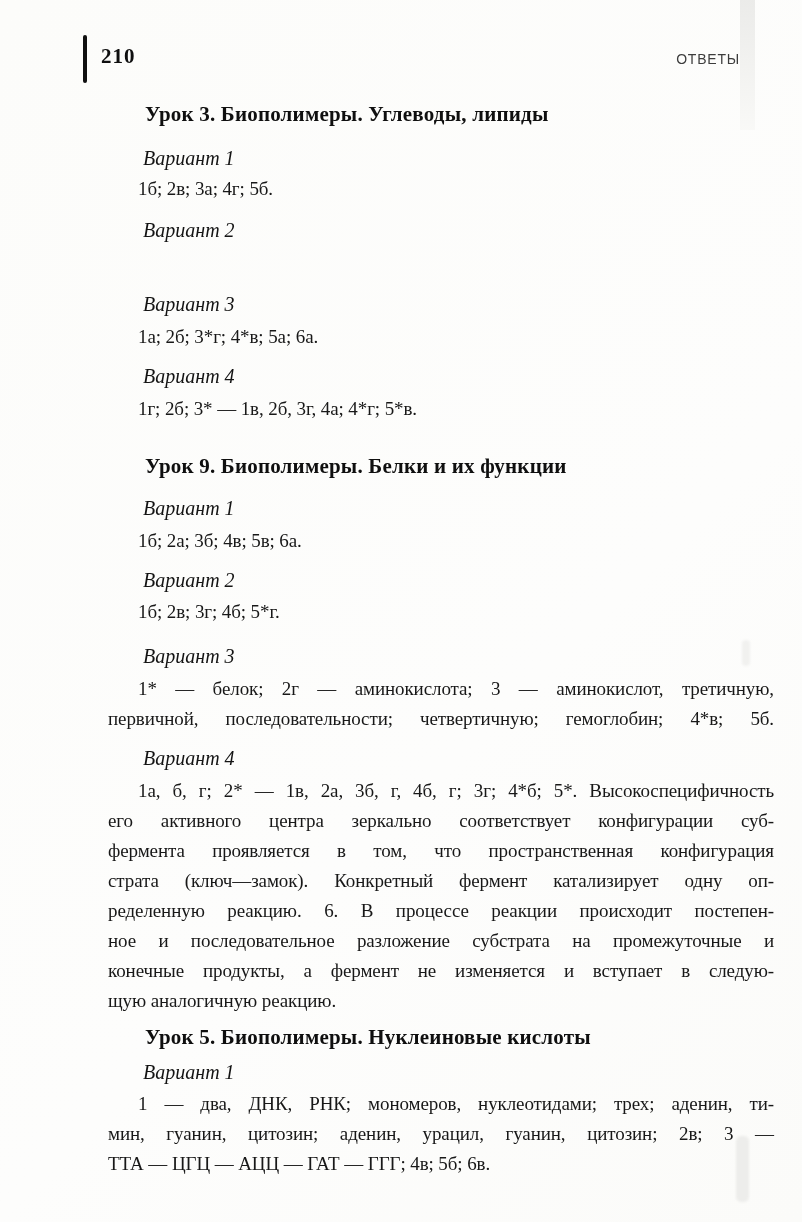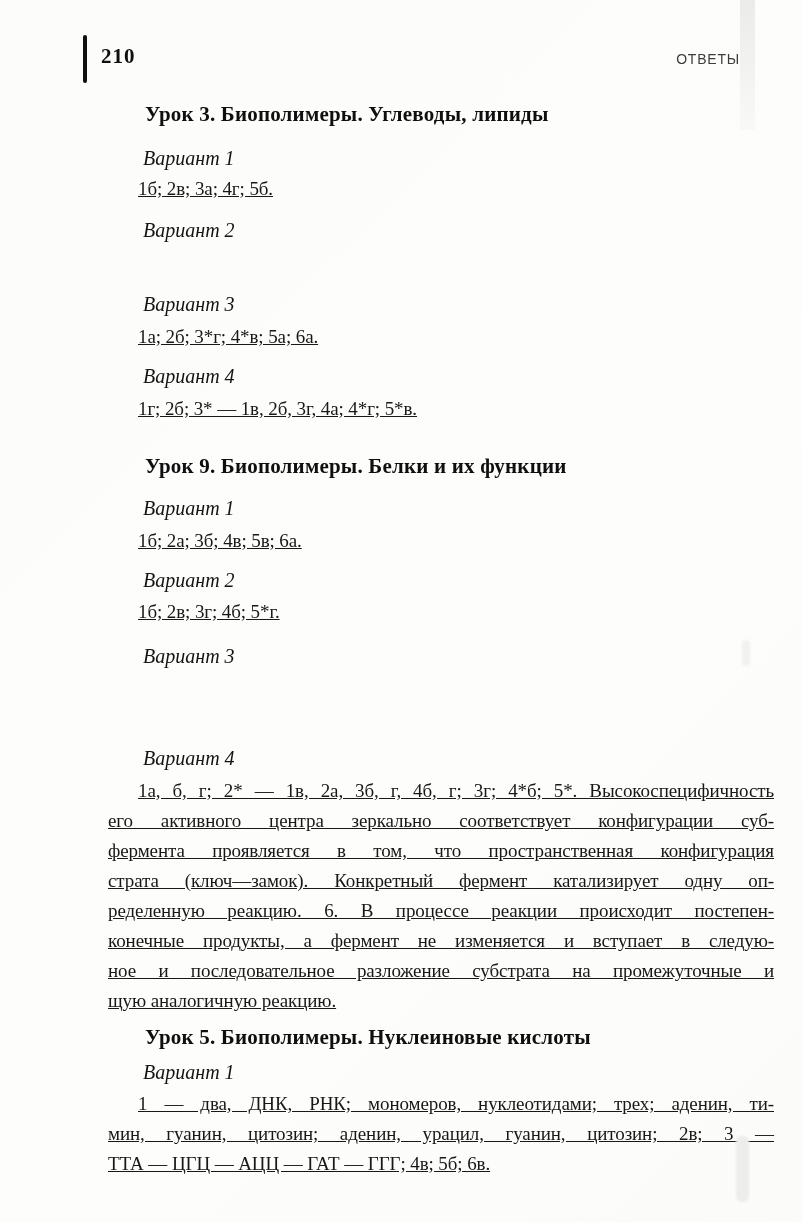--- a/index.html
+++ b/index.html
@@ -36,21 +36,21 @@
   .uhead {
     font: bold 21px/26px "Liberation Serif", serif;
     padding-left: 37px; color: #0f0f0f; letter-spacing: 0.2px;
   }
   .vlabel {
     font: italic 20px/24px "Liberation Serif", serif;
     padding-left: 35px; color: #141414;
   }
   .ln {
     font: 19px/30px "Liberation Serif", serif;
-    color: #181818; letter-spacing: -0.1px; text-decoration: underline;
+    color: #181818; letter-spacing: -0.1px;
   }
   .ind  { text-indent: 30px; }
   .fill { text-align: justify; text-align-last: justify; }
 
   
   .strip-top-right {
     position: absolute; left: 740px; top: 0; width: 15px; height: 130px;
     background: linear-gradient(to bottom, #e8e8e6, #f8f8f6);
     opacity: 0.85;
   }
@@ -87,30 +87,34 @@
 
   <div class="abs uhead" style="top:453px">Урок 9. Биополимеры. Белки и их функции</div>
 
   <div class="abs vlabel" style="top:496px">Вариант 1</div>
   <div class="abs ln ind" style="top:526px">1б; 2а; 3б; 4в; 5в; 6а.</div>
 
   <div class="abs vlabel" style="top:568px">Вариант 2</div>
   <div class="abs ln ind" style="top:597px">1б; 2в; 3г; 4б; 5*г.</div>
 
   <div class="abs vlabel" style="top:644px">Вариант 3</div>
+  <div class="abs" style="top:674px">
+    <div class="ln ind fill">1* — белок; 2г — аминокислота; 3 — аминокислот, третичную,</div>
+    <div class="ln fill">первичной, последовательности; четвертичную; гемоглобин; 4*в; 5б.</div>
+  </div>
 
   <div class="abs vlabel" style="top:746px">Вариант 4</div>
   <div class="abs" style="top:776px">
     <div class="ln ind fill">1а, б, г; 2* — 1в, 2а, 3б, г, 4б, г; 3г; 4*б; 5*. Высокоспецифичность</div>
     <div class="ln fill">его активного центра зеркально соответствует конфигурации суб-</div>
     <div class="ln fill">фермента проявляется в том, что пространственная конфигурация</div>
     <div class="ln fill">страта (ключ—замок). Конкретный фермент катализирует одну оп-</div>
     <div class="ln fill">ределенную реакцию. 6. В процессе реакции происходит постепен-</div>
+    <div class="ln fill">ное и последовательное разложение субстрата на промежуточные и</div>
     <div class="ln fill">конечные продукты, а фермент не изменяется и вступает в следую-</div>
-    <div class="ln fill">ное и последовательное разложение субстрата на промежуточные и</div>
     <div class="ln">щую аналогичную реакцию.</div>
   </div>
 
   <div class="abs uhead" style="top:1024px">Урок 5. Биополимеры. Нуклеиновые кислоты</div>
 
   <div class="abs vlabel" style="top:1060px">Вариант 1</div>
   <div class="abs" style="top:1089px">
     <div class="ln ind fill">1 — два, ДНК, РНК; мономеров, нуклеотидами; трех; аденин, ти-</div>
     <div class="ln fill">мин, гуанин, цитозин; аденин, урацил, гуанин, цитозин; 2в; 3 —</div>
     <div class="ln">ТТА — ЦГЦ — АЦЦ — ГАТ — ГГГ; 4в; 5б; 6в.</div>

